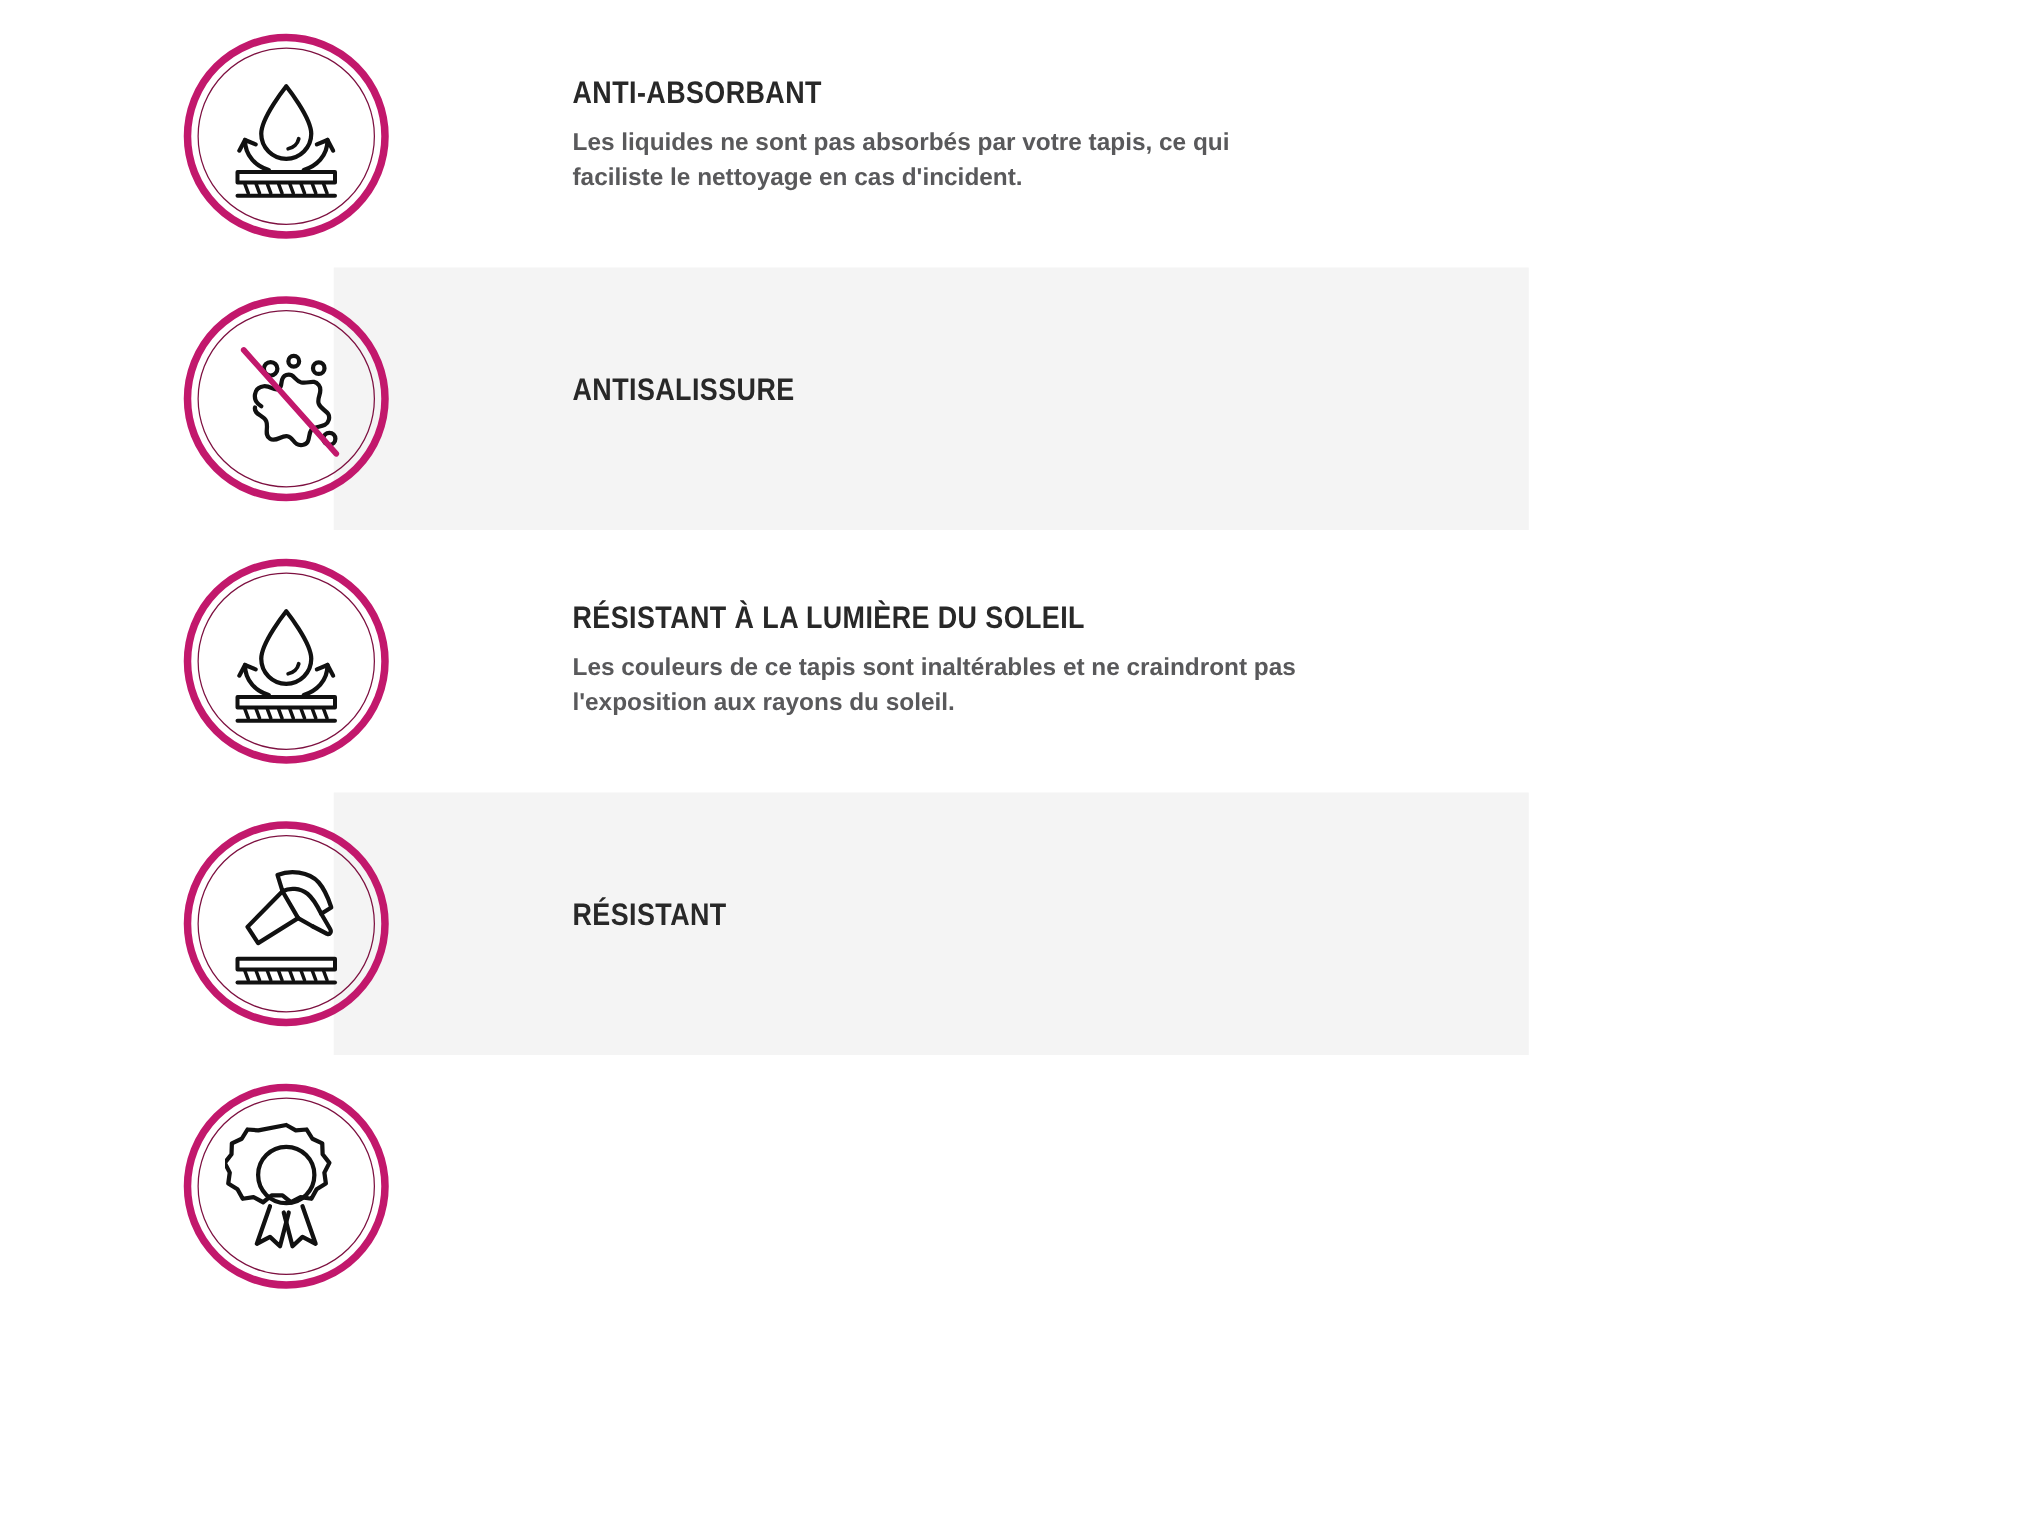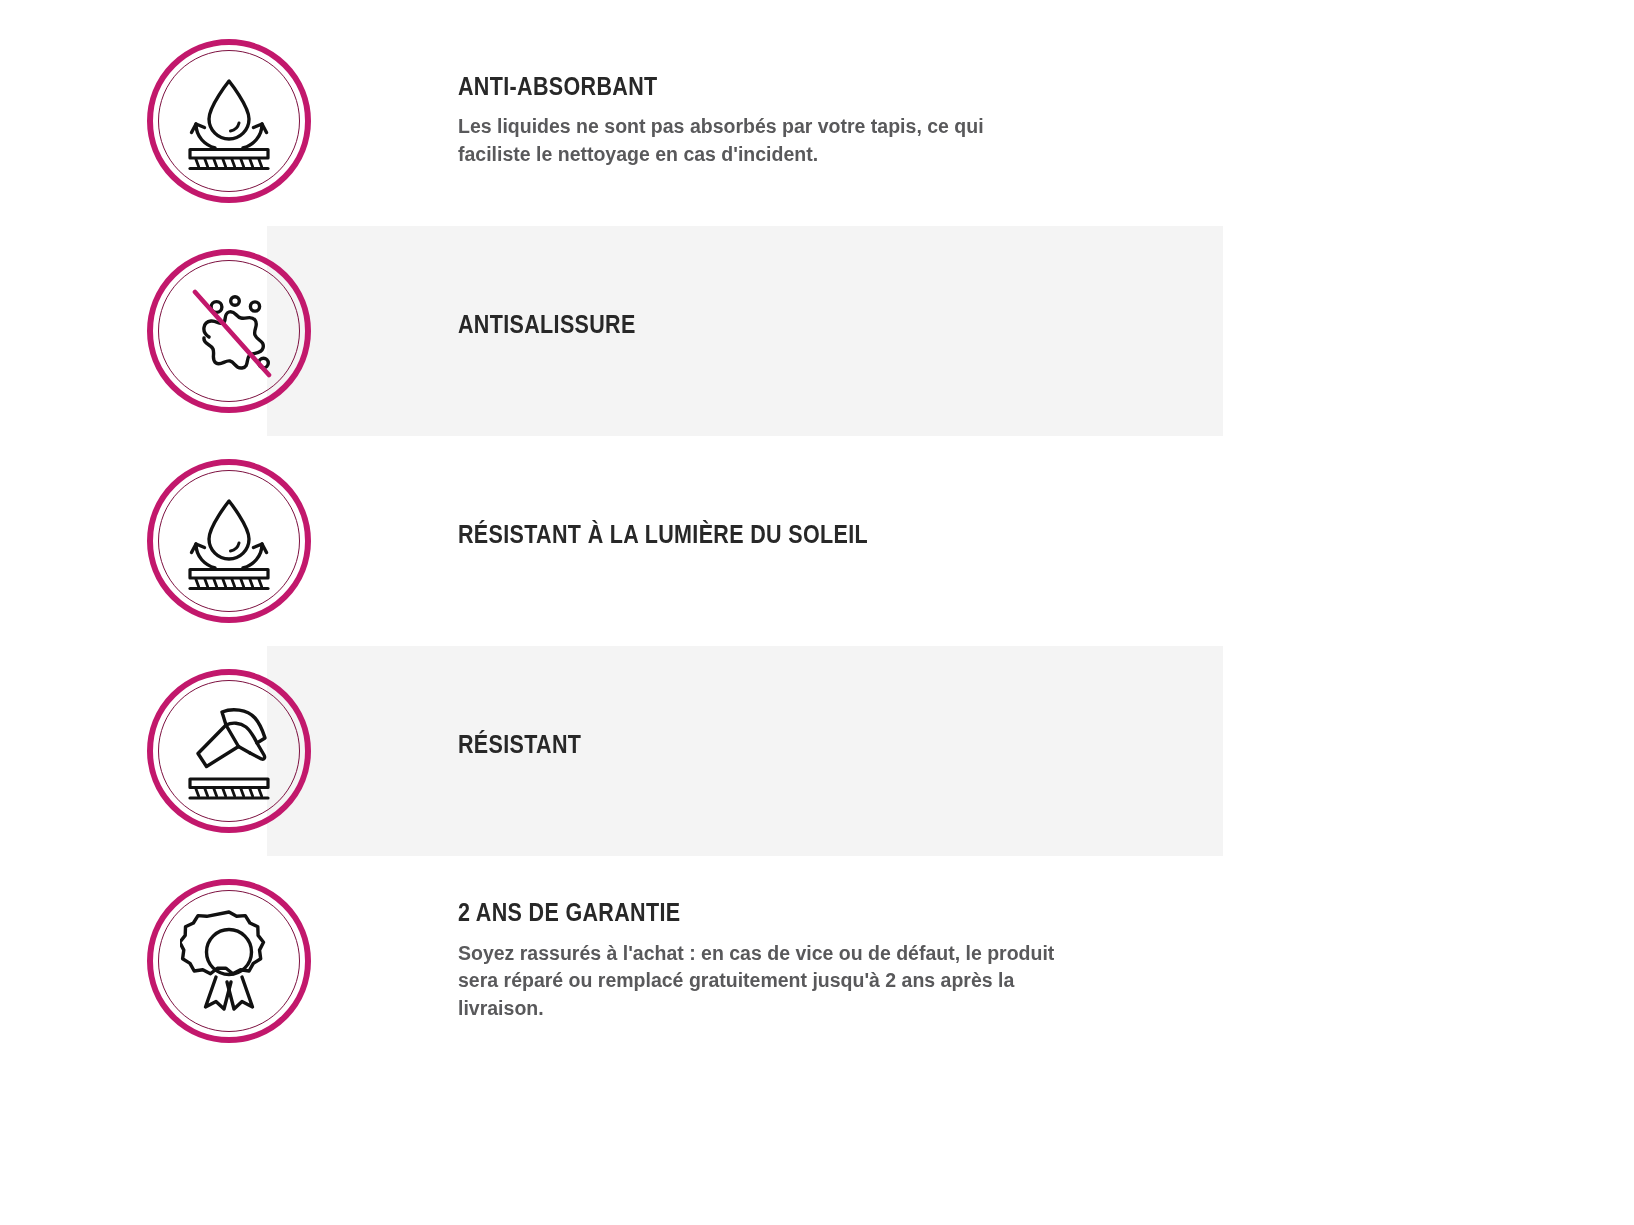--- a/index.html
+++ b/index.html
@@ -12,21 +12,21 @@
     height: 1225px;
     position: relative;
     overflow: hidden;
     font-family: "Liberation Sans", sans-serif;
     -webkit-font-smoothing: antialiased;
   }
 
   #features {
     position: absolute;
     left: 0;
-    top: 16px;
+    top: 4px;
     width: 1514px;
   }
 
   .feature-row {
     position: relative;
     display: flex;
     align-items: center;
     height: 210px;
     box-sizing: border-box;
   }
@@ -177,20 +177,21 @@
               <rect x="15" y="78.5" width="78" height="8.5" stroke-width="3.2"></rect>
               <path d="M15 97.5 L93 97.5" stroke-width="3.2"></path>
               <path d="M21 88.5 l2.6 7 M30 88.5 l2.6 7 M39 88.5 l2.6 7 M48 88.5 l2.6 7 M57 88.5 l2.6 7 M66 88.5 l2.6 7 M75 88.5 l2.6 7 M84 88.5 l2.6 7" stroke-width="2.8"></path>
             </g>
           </svg>
         </span>
       </div>
     </div>
     <div class="text-cell">
       <h3 class="feature-title">RÉSISTANT À LA LUMIÈRE DU SOLEIL</h3>
+      <p class="feature-desc">Les couleurs de ce tapis sont inaltérables et ne craindront pas l'exposition aux rayons du soleil.</p>
     </div>
   </div>
 
   <div class="feature-row striped">
     <div class="icon-cell">
       <div class="badge-circle">
         <span>
           <svg width="108" height="104" viewBox="0 0 108 104">
             <g fill="none" stroke="#111111" stroke-width="3.4" stroke-linecap="round" stroke-linejoin="round">
               <path d="M47 13 C57 9 72 10 80 19 C86 26 88 33 90 39 L82 44 C79 38 76 32 71 28 C65 23.5 57 23 51 26 Z"></path>
@@ -219,19 +220,15 @@
             <g fill="none" stroke="#111111" stroke-width="3.4" stroke-linecap="round" stroke-linejoin="round">
               <path d="M49 4 l7.6 4.3 8.7 -0.7 4.6 7.4 7.9 3.7 0.3 8.7 5.4 6.9 -4 7.8 1.2 8.7 -7.4 4.6 -4.2 7.6 -8.6 -1.3 -7.7 4.1 -6.8 -5.5 -8.7 0 -6.8 5.5 -7.7 -4.1 -8.6 1.3 -4.2 -7.6 -7.4 -4.6 1.2 -8.7 -4 -7.8 5.4 -6.9 0.3 -8.7 7.9 -3.7 4.6 -7.4 8.7 0.7 Z"></path>
               <circle cx="49" cy="44" r="22.5"></circle>
               <path d="M36 69 L25.5 99 L36 93.5 L44 101 L51 74"></path>
               <path d="M62 69 L72.5 99 L62 93.5 L54 101 L47 74"></path>
             </g>
           </svg>
         </span>
       </div>
     </div>
-    <div class="text-cell">
-      <h3 class="feature-title">2 ANS DE GARANTIE</h3>
-      <p class="feature-desc">Soyez rassurés à l'achat : en cas de vice ou de défaut, le produit sera réparé ou remplacé gratuitement jusqu'à 2 ans après la livraison.</p>
-    </div>
   </div>
 
 </div>
 
 </body></html>

